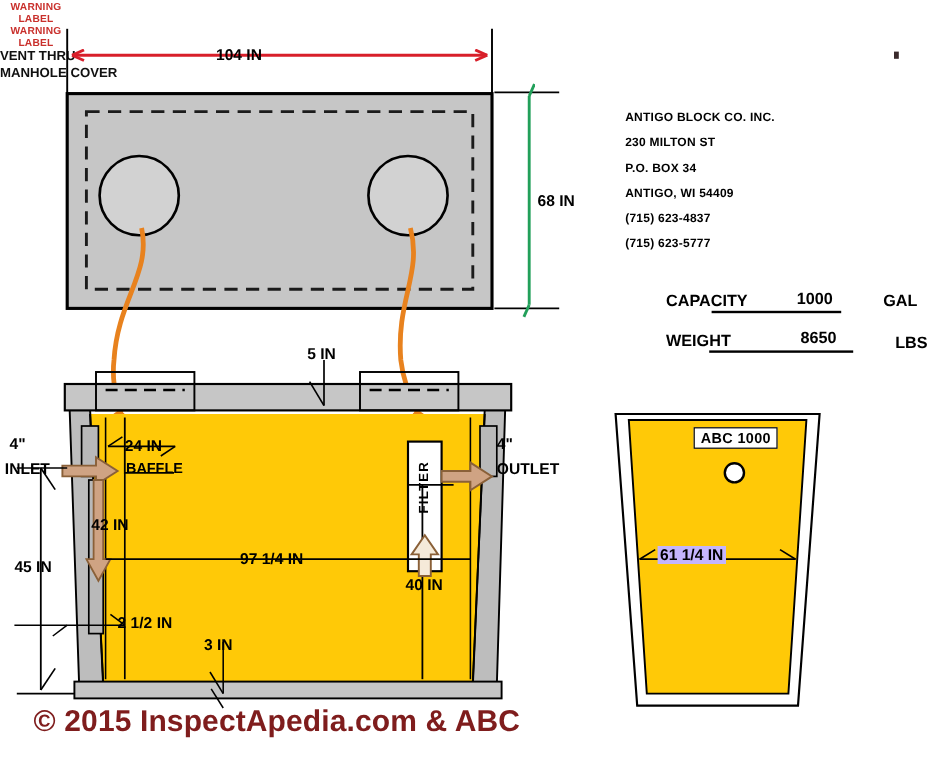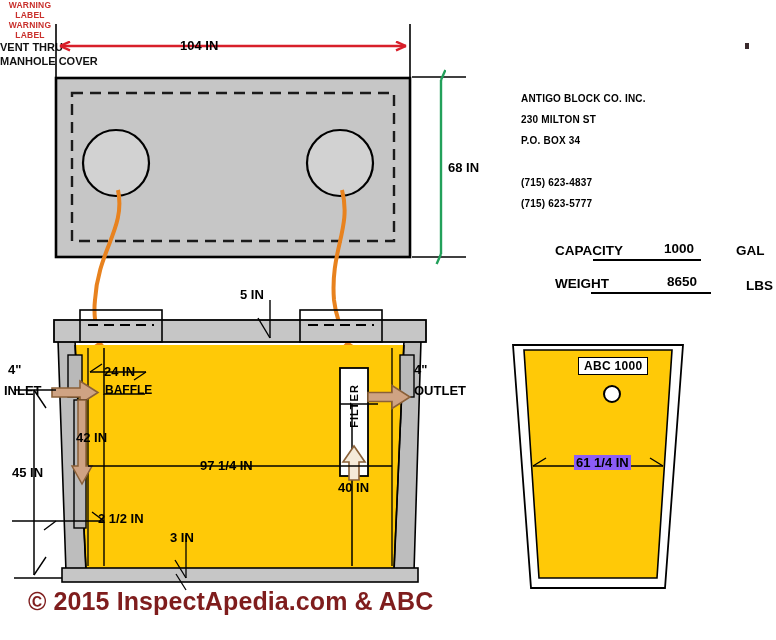--- a/index.html
+++ b/index.html
@@ -163,51 +163,52 @@
 </div>
 
 <div class="vent" style="left:176px;top:155px;">
   <span>VENT THRU</span><br>
   <span>MANHOLE COVER</span>
 </div>
 
 <div class="lbl addr" style="left:521px;top:88px;">ANTIGO BLOCK CO. INC.</div>
 <div class="lbl addr" style="left:521px;top:109px;">230 MILTON ST</div>
 <div class="lbl addr" style="left:521px;top:130px;">P.O. BOX 34</div>
+<div class="lbl addr" style="left:521px;top:151px;">ANTIGO, WI 54409</div>
 <div class="lbl addr" style="left:521px;top:172px;">(715) 623-4837</div>
 <div class="lbl addr" style="left:521px;top:193px;">(715) 623-5777</div>
 
 <div class="lbl specline" style="left:521px;top:243px;">CAPACITY</div>
 <div class="lbl specline" style="left:630px;top:241px;">1000</div>
 <div class="lbl specline" style="left:702px;top:243px;">GAL</div>
 <div style="position:absolute;left:593px;top:259px;width:108px;height:2px;background:#000;"></div>
 
 <div class="lbl specline" style="left:521px;top:276px;">WEIGHT</div>
 <div class="lbl specline" style="left:633px;top:274px;text-align:right;">8650</div>
 <div class="lbl specline" style="left:712px;top:278px;">LBS</div>
 <div style="position:absolute;left:591px;top:292px;width:120px;height:2px;background:#000;"></div>
 
-<div class="lbl dim" style="left:240px;top:287px;">5 IN</div>
+<div class="lbl dim" style="left:256px;top:287px;">5 IN</div>
 <div class="lbl dim" style="left:8px;top:362px;">4"</div>
 <div class="lbl dim" style="left:4px;top:383px;">INLET</div>
 <div class="lbl dim" style="left:414px;top:362px;">4"</div>
 <div class="lbl dim" style="left:414px;top:383px;">OUTLET</div>
 <div class="lbl dim" style="left:104px;top:364px;">24 IN</div>
 <div class="lbl dimsm" style="left:105px;top:383px;">BAFFLE</div>
 <div class="lbl dim" style="left:76px;top:430px;">42 IN</div>
 <div class="lbl dim" style="left:12px;top:465px;">45 IN</div>
 <div class="lbl dim" style="left:200px;top:458px;">97 1/4 IN</div>
 <div class="lbl dim" style="left:338px;top:480px;">40 IN</div>
 <div class="lbl dim" style="left:98px;top:511px;">2 1/2 IN</div>
 <div class="lbl dim" style="left:170px;top:530px;">3 IN</div>
 
 <div style="position:absolute;left:328px;top:400px;width:52px;height:18px;">
   <div class="lbl dimsm rot" style="left:0;top:0;width:52px;text-align:center;font-size:11px;letter-spacing:1px;">FILTER</div>
 </div>
 
 <div style="position:absolute;left:578px;top:356px;">
   <span class="tagbox">ABC 1000</span>
 </div>
-<div class="lbl dim" style="left:574px;top:455px;background:#8b5cf6;padding:0 2px;">61 1/4 IN</div>
+<div class="lbl dim" style="left:548px;top:455px;background:#c4b5fd;padding:0 2px;">61 1/4 IN</div>
 
 <div class="lbl foot" style="left:28px;top:587px;">© 2015 InspectApedia.com &amp; ABC</div>
 
 </div>
 
 </body></html>

